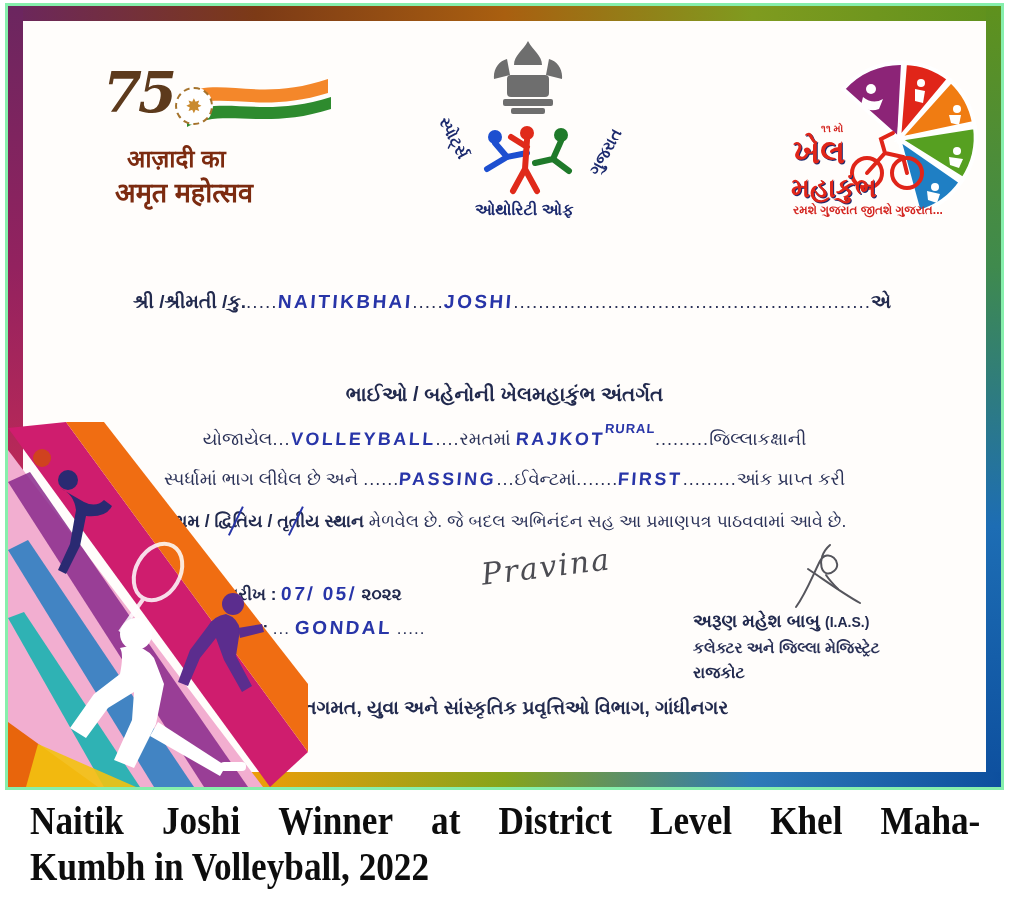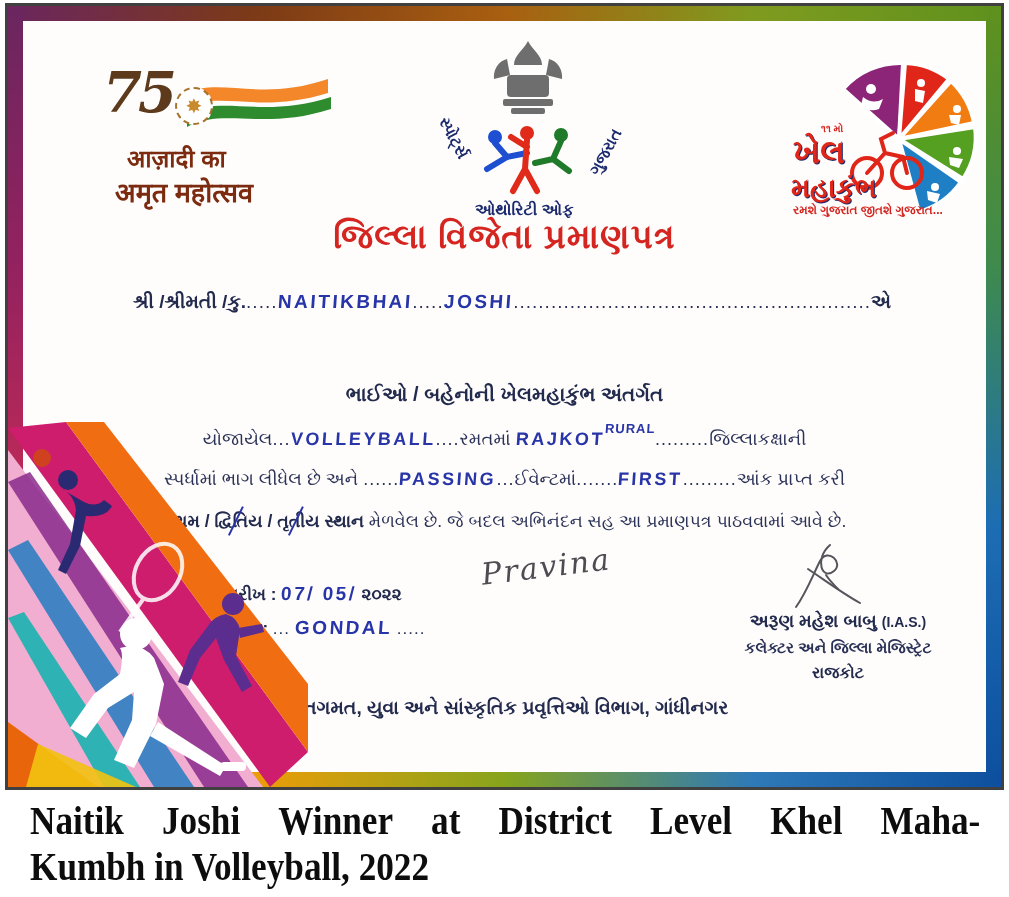--- a/index.html
+++ b/index.html
@@ -1,21 +1,21 @@
 <!DOCTYPE html>
 <html><head>
 <meta charset="utf-8">
 <style>
   * { margin:0; padding:0; box-sizing:border-box; }
   html,body { width:1009px; height:897px; background:#ffffff; font-family:"Liberation Sans", sans-serif; overflow:hidden; }
 
   
   .cert-photo {
     position:absolute; left:5px; top:3px; width:999px; height:787px;
-    background:#404040; padding:3px;
+    background:#86efac; padding:3px;
   }
   .cert-frame { position:relative; width:100%; height:100%; background:#ffffff; }
   .edge { position:absolute; z-index:1; }
   .edge.top    { left:0; right:0; top:0; height:15px; background:linear-gradient(90deg,#6b265f,#7c3a16,#a95f10,#7f9b1f,#5f911d); }
   .edge.right  { top:0; bottom:0; right:0; width:15px; background:linear-gradient(180deg,#5f911d,#3f8a4d,#1d6db4,#0d4f9e); }
   .edge.bottom { left:0; right:0; bottom:0; height:15px; background:linear-gradient(90deg,#e2590b,#ec9d08,#86a41c,#2e79b8,#0d4f9e); }
   .edge.left   { top:0; bottom:0; left:0; width:15px; background:linear-gradient(180deg,#6b265f,#93225f,#c52b56,#e2590b); }
   .cert-inner { position:absolute; inset:15px; background:#fffdfb; z-index:2; }
 
   
@@ -64,21 +64,21 @@
   .datepl .ink { font-size:19px; }
 
   .sig-left { position:absolute; left:408px; top:528px; width:230px; text-align:center; }
   .sig-left .sig { font-family:"DejaVu Serif", serif; font-style:italic; font-size:30px; color:#4c4c52; transform:rotate(-7deg); display:inline-block; letter-spacing:2px; }
   .off-left { position:absolute; left:388px; top:590px; width:260px; text-align:center; }
   .off-name { font-size:18px; font-weight:700; color:#222a4e; margin-bottom:7px; }
   .off-title { font-size:15.5px; font-weight:600; color:#2b3258; margin-bottom:7px; }
   .off-region { font-size:16px; font-weight:700; color:#222a4e; }
 
   .sig-right { position:absolute; left:745px; top:520px; width:120px; height:70px; }
-  .off-right { position:absolute; left:670px; top:590px; width:290px; text-align:center; }
+  .off-right { position:absolute; left:670px; top:590px; width:290px; text-align:left; }
 
   .dept { position:absolute; left:0; right:0; top:676px; text-align:center; font-size:19px; font-weight:700; color:#222a4e; }
   .authority { position:absolute; left:0; right:0; top:708px; text-align:center; font-size:15px; font-weight:700; font-style:italic; color:#d42520; }
 
   .collage { position:absolute; left:0; bottom:0; width:300px; height:365px; z-index:3; pointer-events:none; }
 
   
   .caption { position:absolute; left:30px; top:798px; width:950px; }
   .caption .cl { font-family:"Liberation Serif", serif; font-weight:700; color:#0d0d0d; font-size:40px; transform:scaleX(0.88); transform-origin:left top; white-space:nowrap; line-height:46px; }
   .caption .cl1 { width:1080px; display:flex; justify-content:space-between; }
@@ -170,21 +170,20 @@
           <circle cx="116" cy="112" r="15"></circle>
           <path d="M76,112 L94,92 L112,96 L116,112 M94,92 L90,78 L102,72" stroke-linecap="round"></path>
         </g>
       </svg>
       <div style="position:absolute;left:30px;top:62px;font-size:10px;font-weight:700;color:#d42520;">૧૧ મો</div>
       <div style="position:absolute;left:2px;top:72px;font-size:33px;font-weight:700;color:#e02519;text-shadow:1px 1px 0 #1c2a6e;">ખેલ</div>
       <div style="position:absolute;left:0px;top:112px;font-size:27px;font-weight:700;color:#e02519;text-shadow:1px 1px 0 #1c2a6e;">મહાકુંભ</div>
       <div style="position:absolute;left:2px;top:142px;font-size:12px;font-weight:700;color:#d42520;">રમશે ગુજરાત જીતશે ગુજરાત...</div>
     </div>
 
-    <div class="title">જિલ્લા વિજેતા પ્રમાણપત્ર</div>
 
     <div class="line name-line">
       <span class="bold">શ્રી /શ્રીમતી /કુ. </span>
       <span class="dots">.....</span>
       <span class="ink">NAITIKBHAI</span>
       <span class="dots">.....</span>
       <span class="ink">JOSHI</span>
       <span class="dots fill">.......................................................................................</span>
       <span class="bold">એ</span>
     </div>

